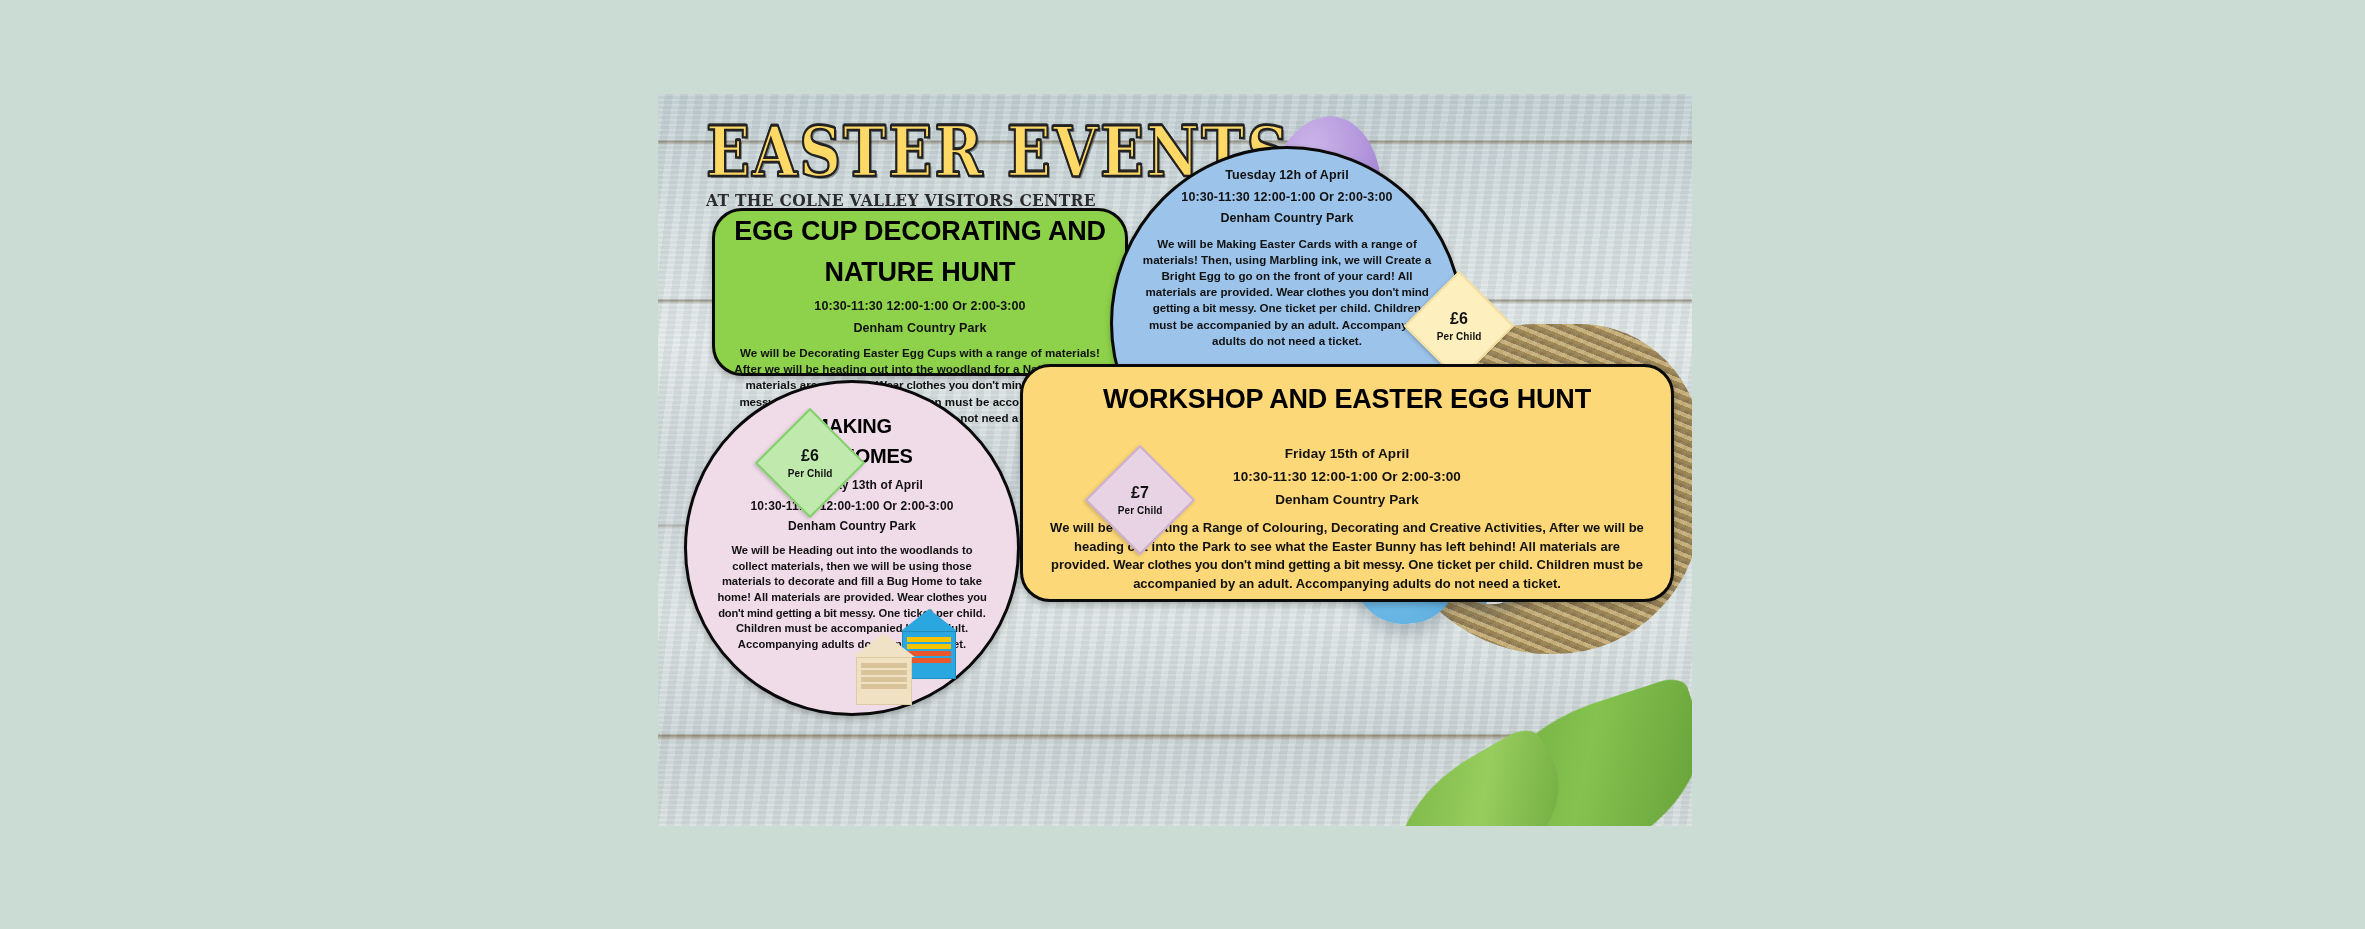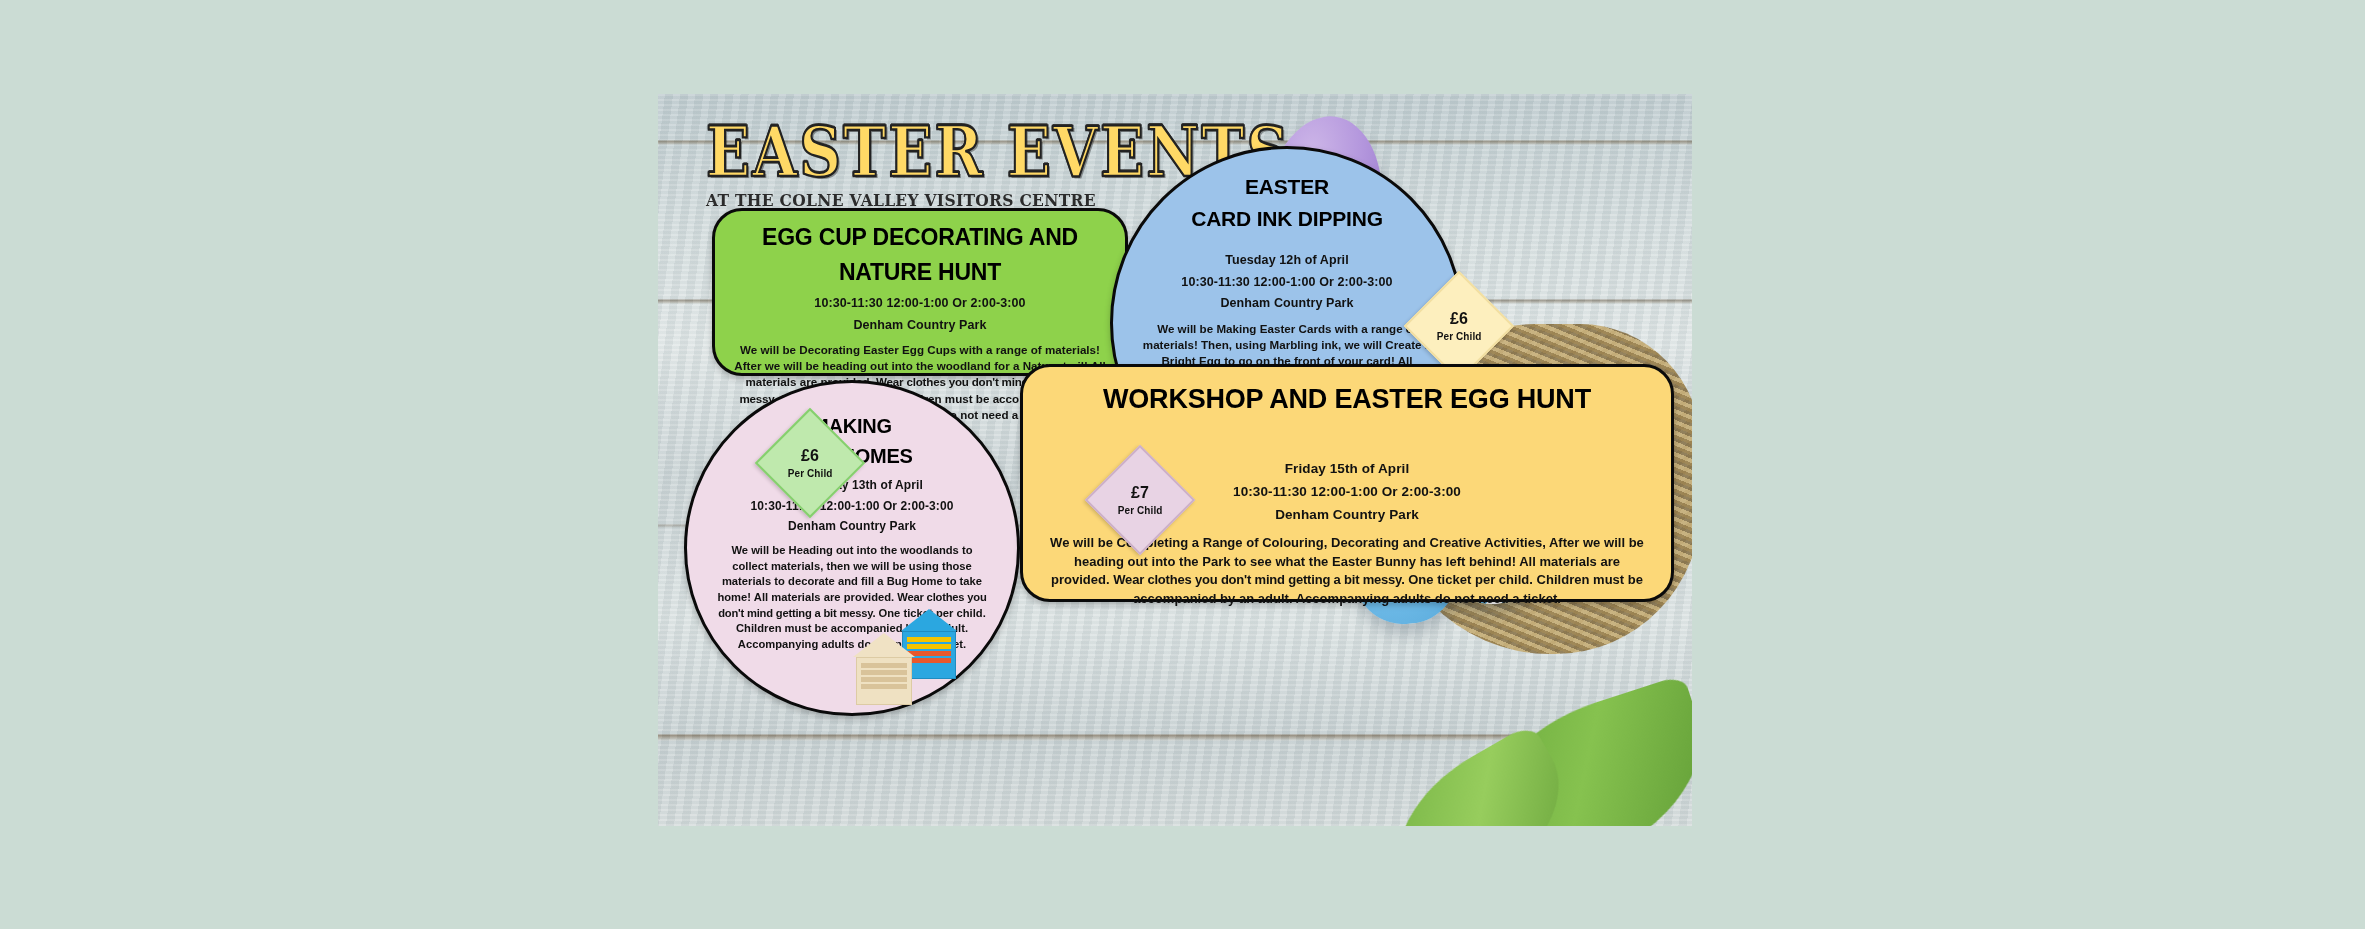--- a/index.html
+++ b/index.html
@@ -196,21 +196,21 @@
 
   
   #evt-eggcup{
     left:54px; top:114px;
     width:410px; height:162px;
     background:#8ed24b;
     border:3px solid #0a0a0a;
     border-radius:30px;
     box-shadow:0 3px 6px rgba(0,0,0,.22);
   }
-  #evt-eggcup .card-title{padding-top:9px;font-size:23px;}
+  #evt-eggcup .card-title{font-size:27px;}
   #evt-eggcup .card-meta{margin-top:4px;}
   #evt-eggcup .card-body{margin-top:6px;padding:0 18px;}
 
   
   #evt-inkdip{
     left:452px; top:52px;
     width:348px; height:348px;
     background:#9cc3ea;
     border:3px solid #0a0a0a;
     border-radius:50%;
@@ -236,21 +236,21 @@
   
   #evt-hunt{
     left:362px; top:270px;
     width:648px; height:232px;
     background:#fcd878;
     border:3px solid #0a0a0a;
     border-radius:30px;
     box-shadow:0 3px 6px rgba(0,0,0,.22);
   }
   #evt-hunt .card-title{padding-top:12px;font-size:27px;text-align:center;}
-  #evt-hunt .card-meta{margin-top:37px;font-size:13.5px;}
+  #evt-hunt .card-meta{margin-top:22px;font-size:13.5px;}
   #evt-hunt .card-body{margin-top:8px;padding:0 26px;font-size:13px;line-height:1.42;}
 
   
   .price{
     position:absolute;
     width:74px;height:74px;
     transform:rotate(45deg);
     border:2px solid rgba(0,0,0,.18);
     display:flex;align-items:center;justify-content:center;
     box-shadow:0 2px 4px rgba(0,0,0,.18);
@@ -425,24 +425,20 @@
   </div>
 
   <div class="price" id="price-eggcup">
     <div class="inner">
       <span class="amt">£6</span>
       <span class="per">Per Child</span>
     </div>
   </div>
 
   <div class="evt" id="evt-inkdip">
-    <div class="card-title">
-      <div>EASTER</div>
-      <div>CARD INK DIPPING</div>
-    </div>
     <div class="card-meta">
       <div>Tuesday 12h of April</div>
       <div>10:30-11:30 12:00-1:00 Or 2:00-3:00</div>
       <div>Denham Country Park</div>
     </div>
     <div class="card-body">
       <span>We will be Making Easter Cards with a range of materials! Then, using Marbling ink, we will Create a Bright Egg to go on the front of your card! All materials are provided. </span><b>Wear clothes you don't mind getting a bit messy.</b><span> One ticket per child. Children must be accompanied by an adult. Accompanying adults do not need a ticket.</span>
     </div>
 
     <div id="cards-photo">

